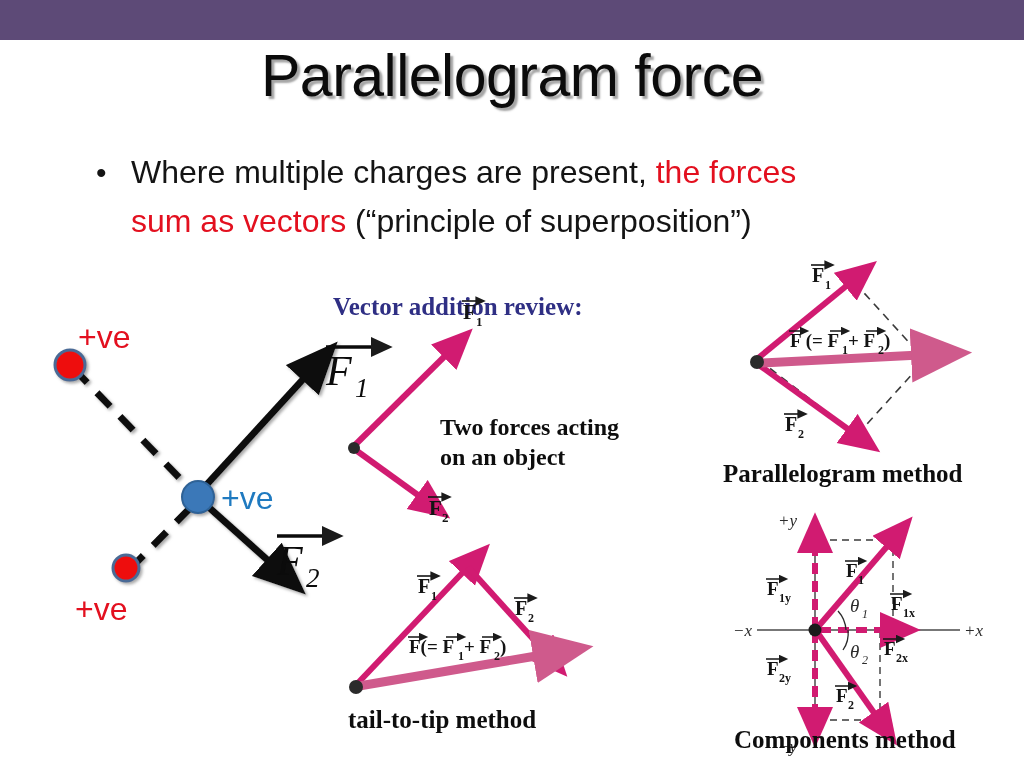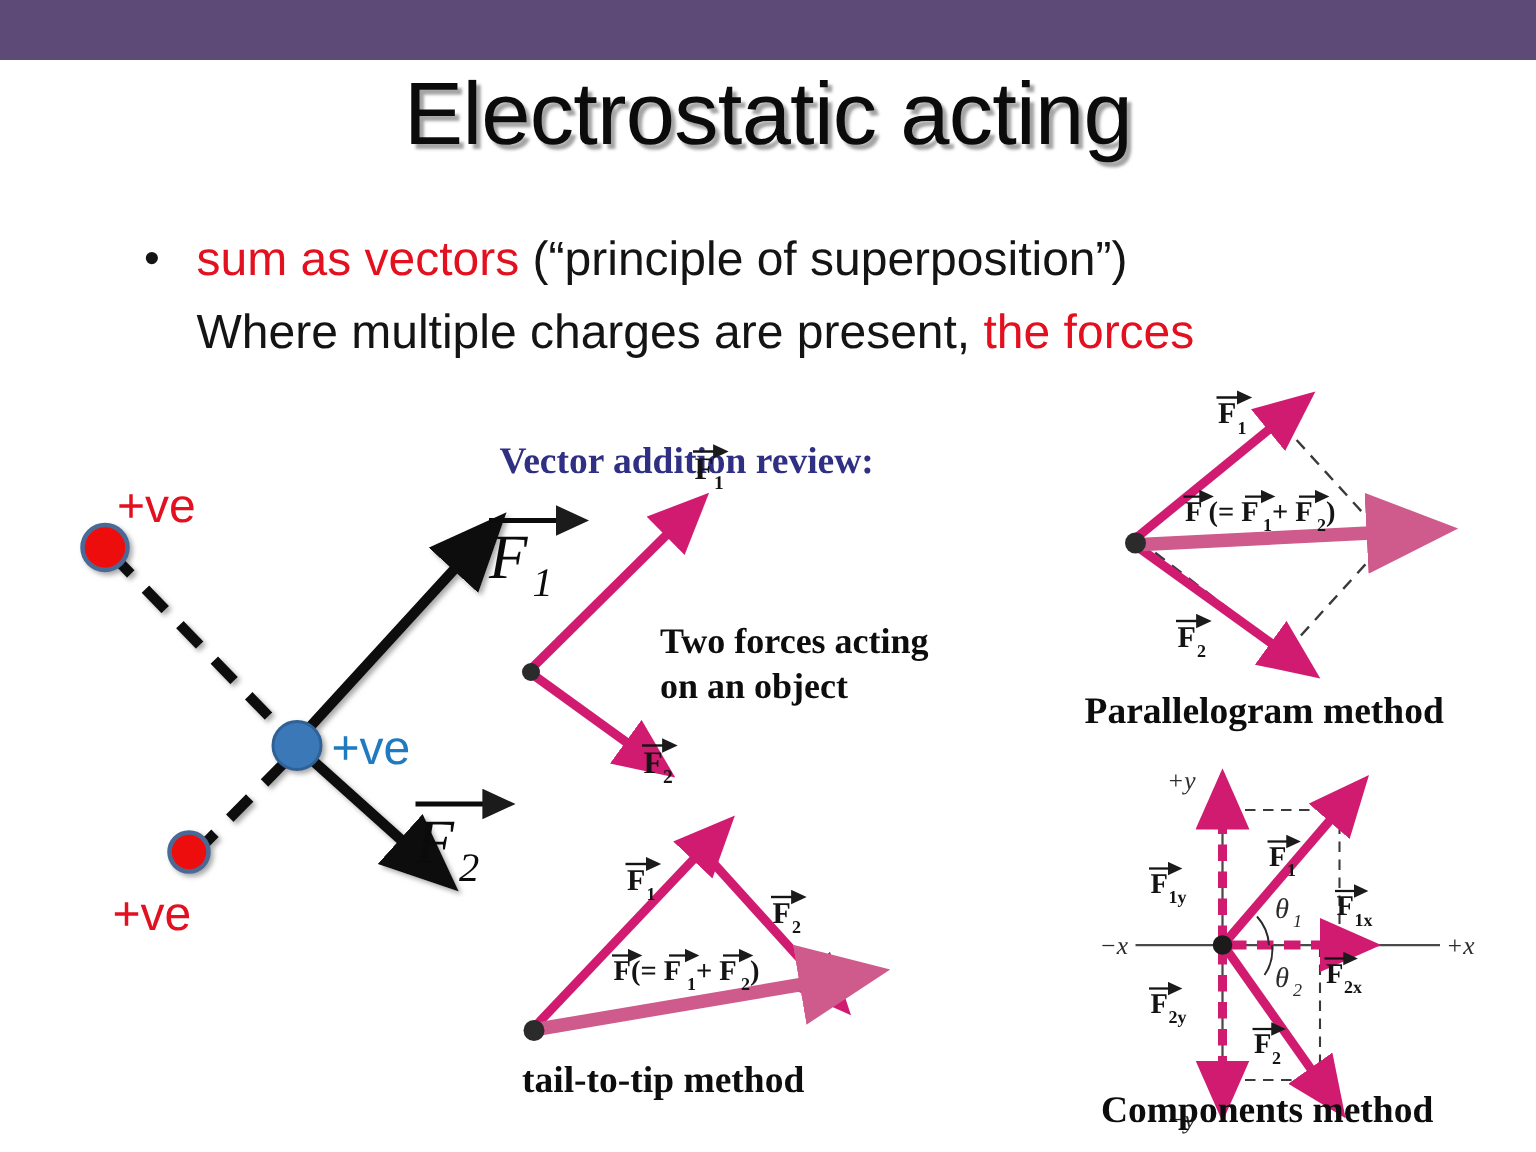--- a/index.html
+++ b/index.html
@@ -116,27 +116,27 @@
     font-family: "Liberation Serif", serif;
     font-style: italic;
     fill: #0b0b0b;
   }
 </style>
 </head>
 <body>
 
 <div id="header-band" style="background: rgb(93, 74, 119);"></div>
 
-<div id="page-title">Electrostatic acting</div>
+<div id="page-title">Parallelogram force</div>
 
 <div id="bullet-block">
   <div class="bullet-row">
     <span class="bullet-dot">•</span>
+    <span class="bullet-text"><span>Where multiple charges are present, </span><span class="red">the forces</span></span>
     <span class="bullet-text"><span class="red">sum as vectors</span><span> (“principle of superposition”)</span></span>
-    <span class="bullet-text"><span>Where multiple charges are present, </span><span class="red">the forces</span></span>
   </div>
 </div>
 
 <div id="diagram-area">
 <svg width="1024" height="513" viewBox="0 0 1024 513" xmlns="http://www.w3.org/2000/svg">
 
   <defs>
     <marker id="arrow-black" markerWidth="9" markerHeight="9" refX="1" refY="3.2" orient="auto" markerUnits="strokeWidth">
       <path d="M0,0 L0,6.4 L7.5,3.2 z" fill="#0b0b0b"></path>
     </marker>

